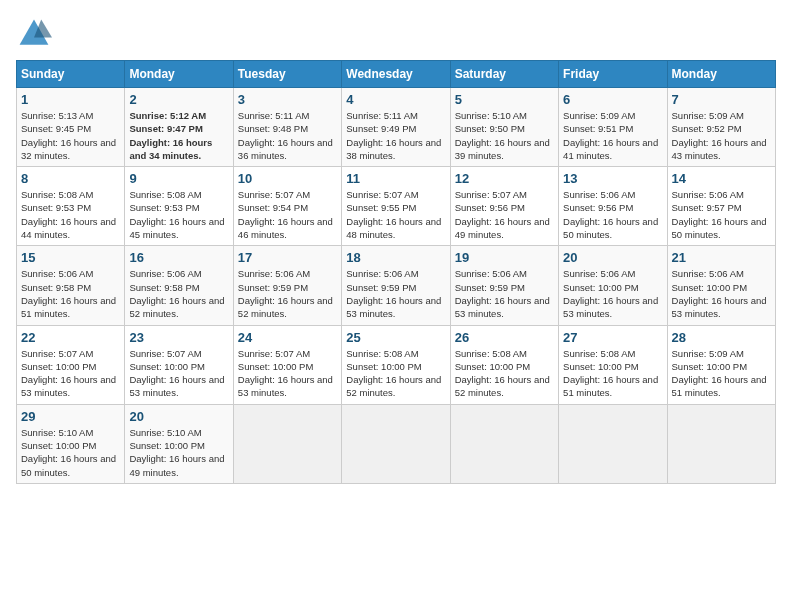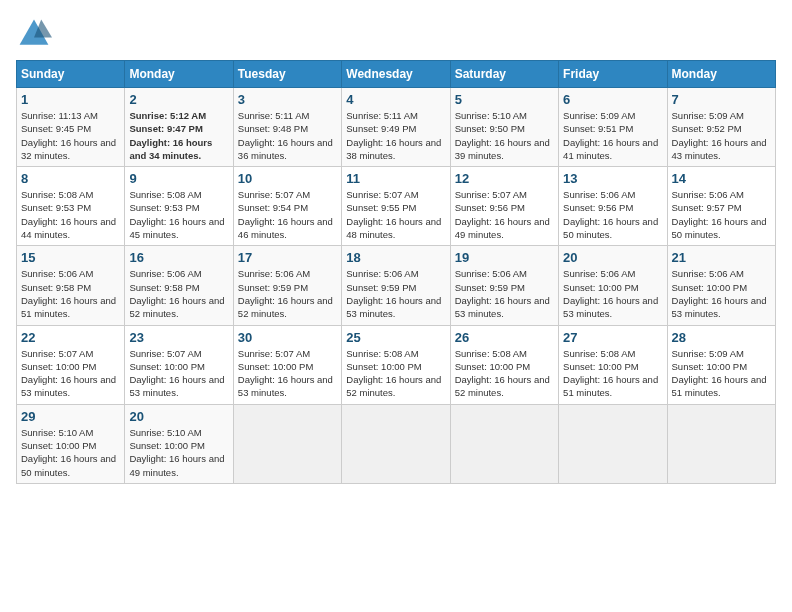--- a/index.html
+++ b/index.html
@@ -118,21 +118,21 @@
         <th>Wednesday</th>
         <th>Saturday</th>
         <th>Friday</th>
         <th>Monday</th>
       </tr>
   </thead>
   <tbody id="calendar-body">
   <tr>
         <td>
           <span class="day-number">1</span>
-          <div class="day-info" style="white-space: pre-line;">Sunrise: 11:13 AM
+          <div class="day-info" style="white-space: pre-line;">Sunrise: 5:13 AM
 Sunset: 9:45 PM
 Daylight: 16 hours and 32 minutes.</div>
         </td>
         <td>
           <span class="day-number">2</span>
           <div class="day-info" style="white-space: pre-line; font-weight: bold;">Sunrise: 5:12 AM
 Sunset: 9:47 PM
 Daylight: 16 hours and 34 minutes.</div>
         </td>
         <td>
@@ -261,21 +261,21 @@
 Sunset: 10:00 PM
 Daylight: 16 hours and 53 minutes.</div>
         </td>
         <td>
           <span class="day-number">23</span>
           <div class="day-info" style="white-space: pre-line;">Sunrise: 5:07 AM
 Sunset: 10:00 PM
 Daylight: 16 hours and 53 minutes.</div>
         </td>
         <td>
-          <span class="day-number">30</span>
+          <span class="day-number">24</span>
           <div class="day-info" style="white-space: pre-line;">Sunrise: 5:07 AM
 Sunset: 10:00 PM
 Daylight: 16 hours and 53 minutes.</div>
         </td>
         <td>
           <span class="day-number">25</span>
           <div class="day-info" style="white-space: pre-line;">Sunrise: 5:08 AM
 Sunset: 10:00 PM
 Daylight: 16 hours and 52 minutes.</div>
         </td>

